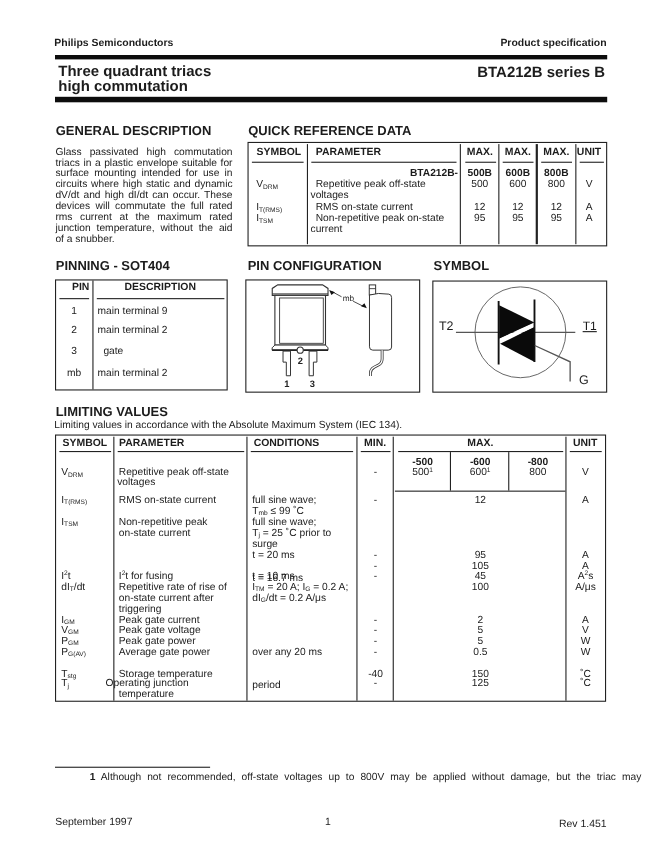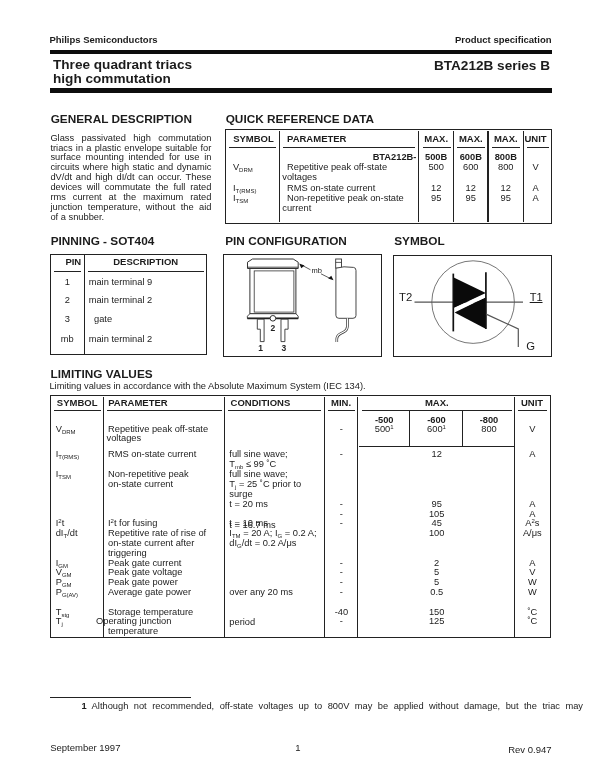--- a/index.html
+++ b/index.html
@@ -261,13 +261,13 @@
 <div class="t c" style="left:416.7px;top:617.3px;width:40px;">125</div>
 <div class="t c" style="left:512.3px;top:617.3px;width:40px;">˚C</div>
 <div class="t" style="left:108px;top:627.1px;">temperature</div>
 
 <div class="ln" style="left:49.5px;top:696.6px;width:141.5px;height:1.3px;"></div>
 <div class="a" style="left:49.5px;top:702.4px;width:501.5px;font-size:9.3px;line-height:9.8px;margin-left:32px;">
   <div class="j"><b>1</b> Although not recommended, off-state voltages up to 800V may be applied without damage, but the triac may</div>
 </div>
 <div class="a" style="left:50.2px;top:742.3px;font-size:9.5px;">September 1997</div>
 <div class="a c" style="left:278px;top:742.3px;width:40px;font-size:9.5px;">1</div>
-<div class="a" style="left:251.5px;top:743.6px;width:300px;text-align:right;font-size:9.5px;">Rev 0.947</div>
+<div class="a" style="left:251.5px;top:743.6px;width:300px;text-align:right;font-size:9.5px;">Rev 1.451</div>
 
 </body></html>

